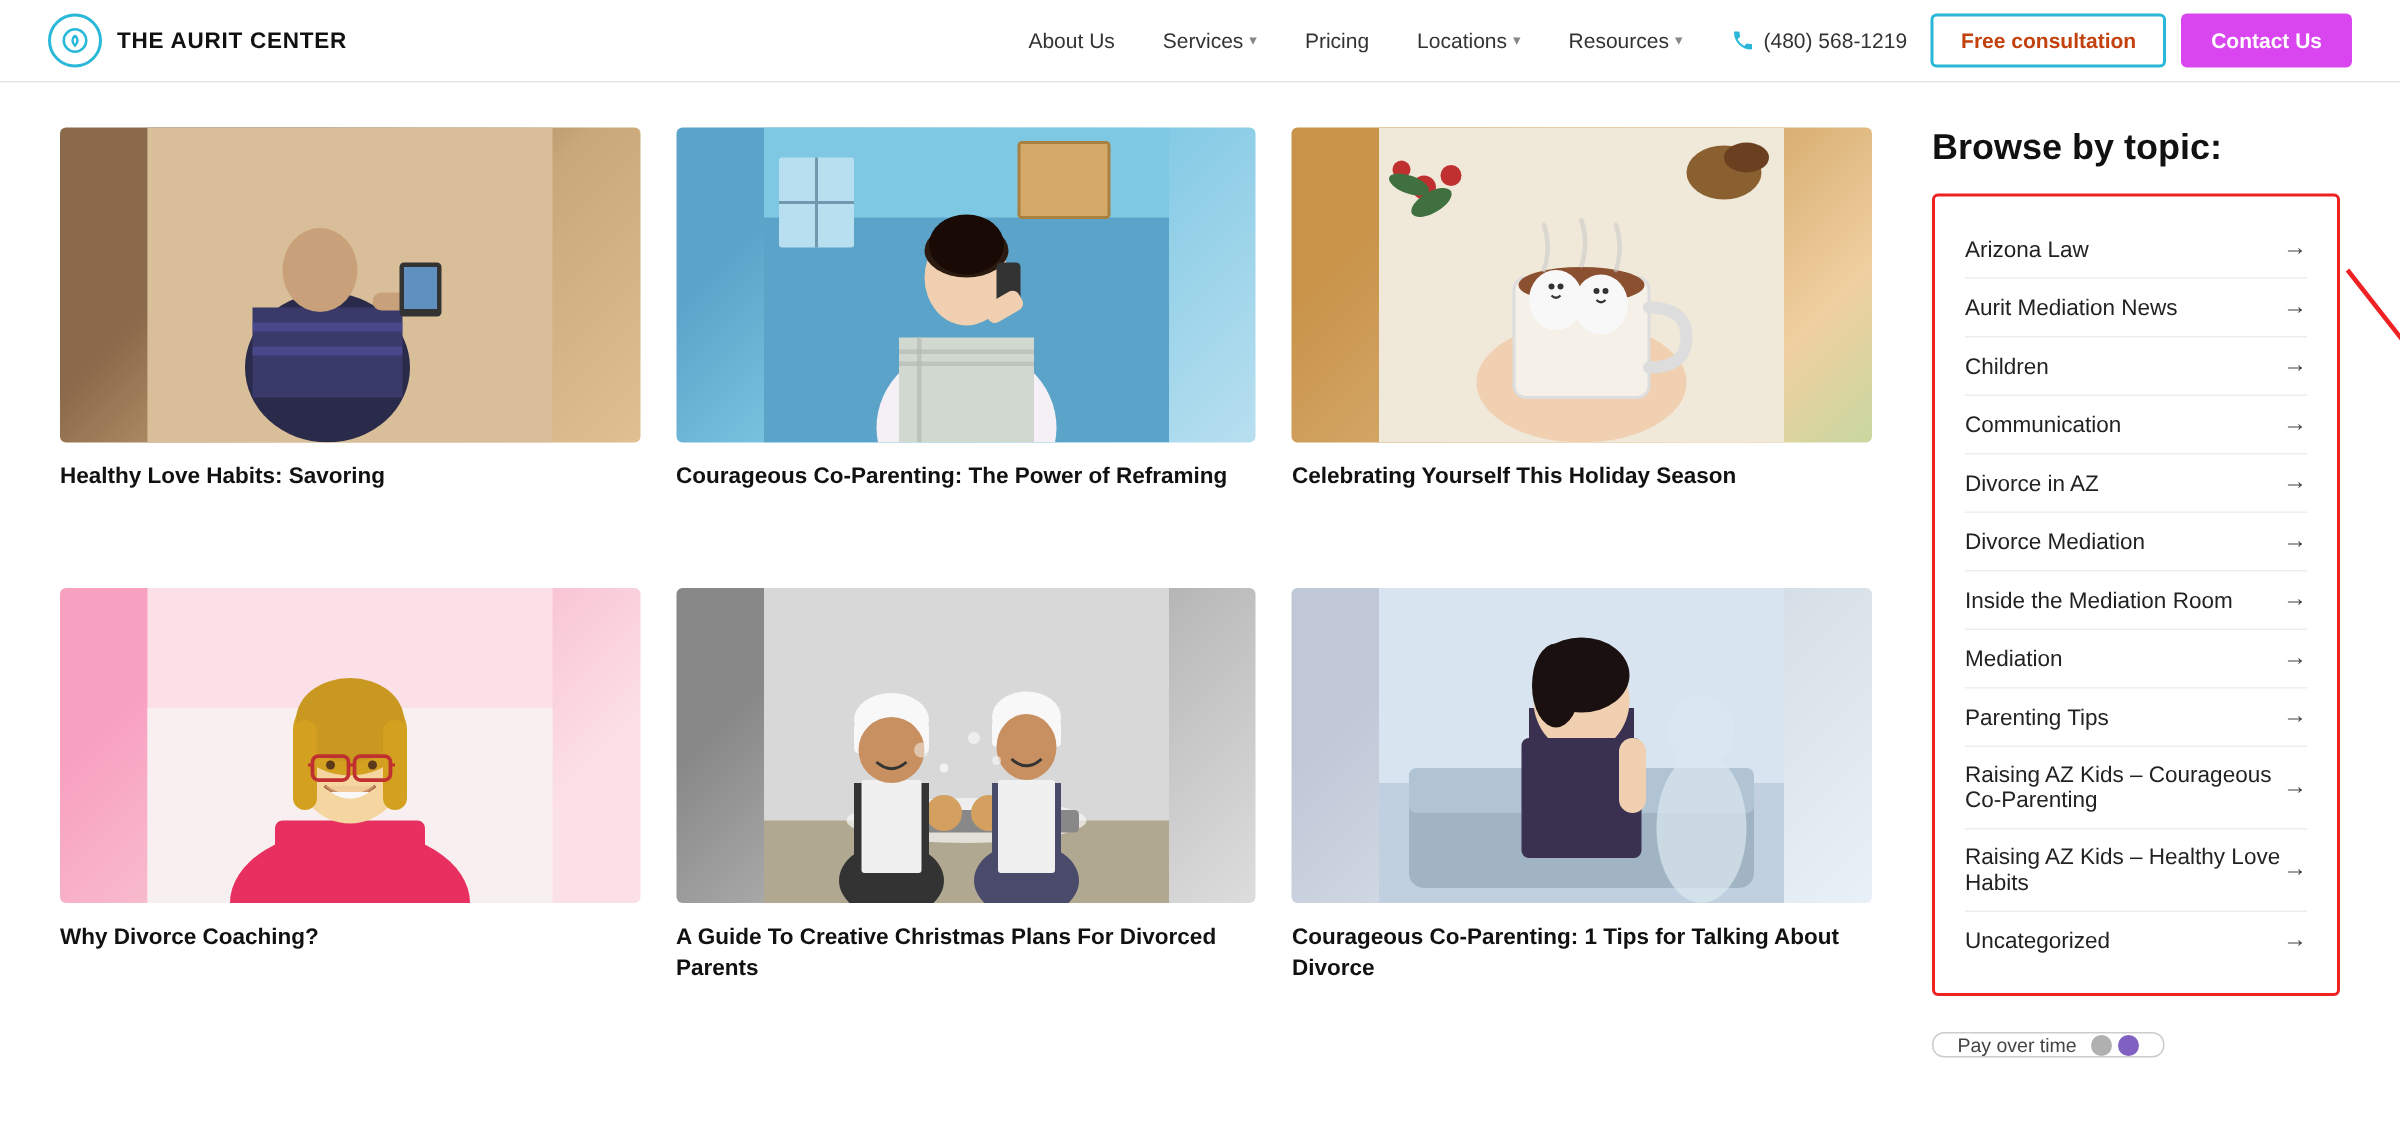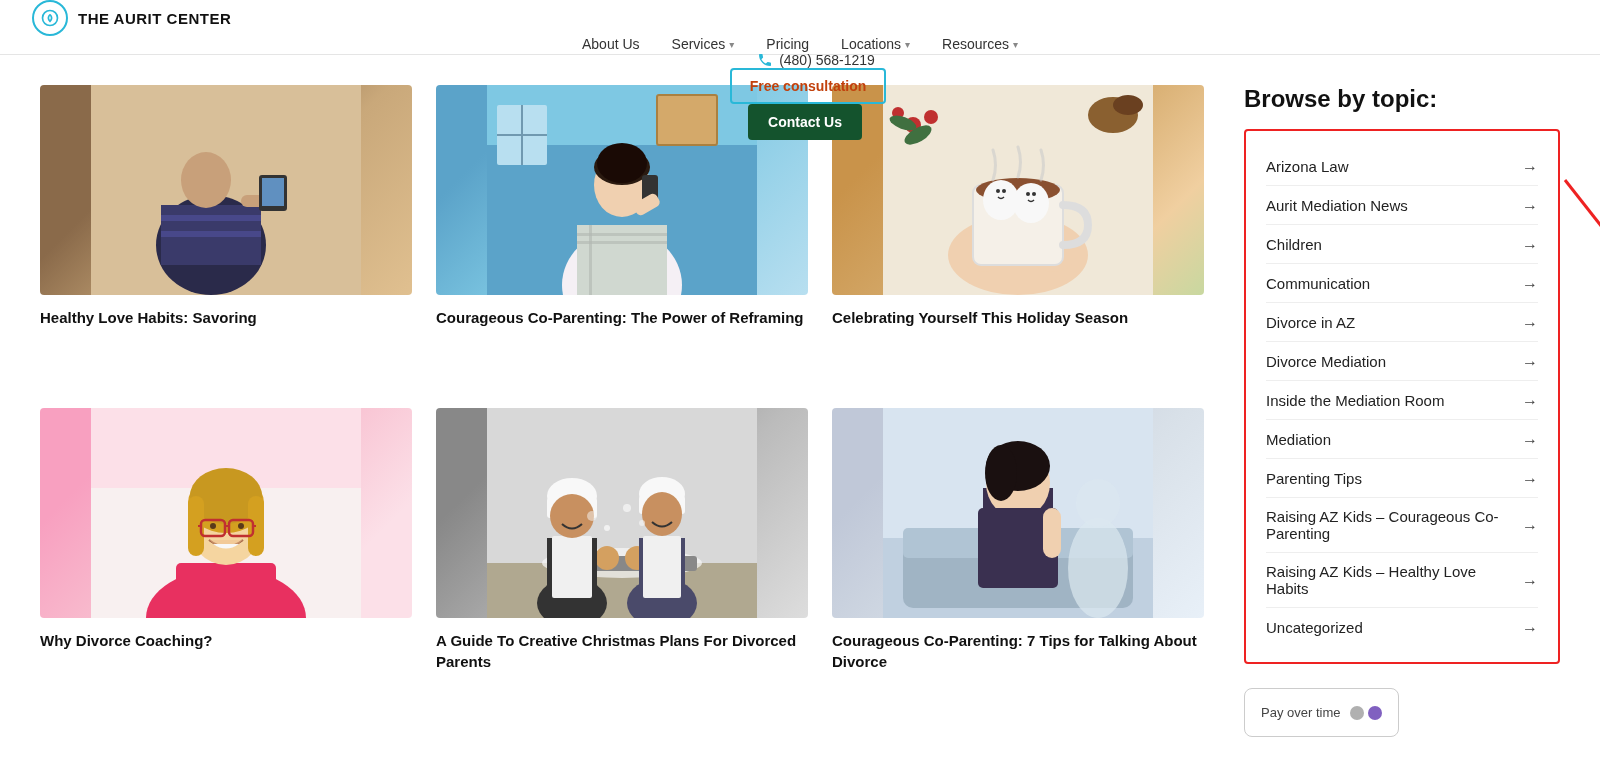--- a/index.html
+++ b/index.html
@@ -3,36 +3,36 @@
   <meta charset="utf-8">
   <style>
     * { box-sizing: border-box; margin: 0; padding: 0; }
     body { font-family: -apple-system, BlinkMacSystemFont, 'Segoe UI', Arial, sans-serif; background: #fff; color: #222; }
 
     
     nav {
       display: flex; align-items: center;
       padding: 0 32px; height: 55px;
       border-bottom: 1px solid #e5e5e5;
-      position: sticky; top: 0; background: #fff; z-index: 100; flex-direction: column;
+      position: sticky; top: 0; background: #fff; z-index: 100;
     }
     .nav-logo { display: flex; align-items: center; gap: 10px; font-weight: 700; font-size: 15px; color: #111; margin-right: auto; text-transform: uppercase; letter-spacing: 0.5px; }
     .logo-circle {
       width: 36px; height: 36px; border-radius: 50%;
       border: 2px solid #29b8d8;
       display: flex; align-items: center; justify-content: center;
       color: #29b8d8; font-size: 18px;
     }
     .nav-links { display: flex; align-items: center; gap: 32px; font-size: 14px; }
     .nav-links a { text-decoration: none; color: #333; display: flex; align-items: center; gap: 4px; }
     .nav-chevron { font-size: 10px; color: #888; }
     .nav-phone { margin-left: 32px; font-size: 14px; color: #333; display: flex; align-items: center; gap: 6px; }
     .nav-phone svg { width: 16px; height: 16px; fill: #29b8d8; }
     .btn-free { margin-left: 16px; border: 2px solid #29b8d8; color: #c2410c; background: transparent; padding: 8px 18px; border-radius: 4px; font-size: 14px; font-weight: 600; cursor: pointer; }
-    .btn-contact { margin-left: 10px; background: #14532d; color: #fff; border: none; padding: 10px 20px; border-radius: 4px; font-size: 14px; font-weight: 600; cursor: pointer; }
+    .btn-contact { margin-left: 10px; background: #d946ef; color: #fff; border: none; padding: 10px 20px; border-radius: 4px; font-size: 14px; font-weight: 600; cursor: pointer; }
 
     
     .page-body { display: flex; padding: 30px 40px; gap: 40px; max-width: 1600px; margin: 0 auto; }
 
     
     .article-grid { flex: 1; display: grid; grid-template-columns: repeat(3, 1fr); gap: 14px 24px; }
     .article-card { display: flex; flex-direction: column; }
     .article-img {
       width: 100%; height: 210px; object-fit: cover; border-radius: 4px; background: #ccc;
       display: flex; align-items: center; justify-content: center; overflow: hidden;
@@ -43,21 +43,21 @@
     .img-1 { background: linear-gradient(135deg, #8a6a4a 30%, #c9a87a 60%, #e0c090 100%); }
     .img-2 { background: linear-gradient(135deg, #5ba3c9 20%, #7ec8e3 50%, #b8dff0 100%); }
     .img-3 { background: linear-gradient(135deg, #c9934a 20%, #d4a96a 50%, #f0cfa0 80%, #c8d8a0 100%); }
     .img-4 { background: linear-gradient(135deg, #888 20%, #bbb 60%, #ddd 100%); }
     .img-5 { background: linear-gradient(135deg, #f8a0c0 20%, #f8c0d0 50%, #fce0e8 80%); }
     .img-6 { background: linear-gradient(135deg, #c0c8d8 20%, #d8e0e8 60%, #e8f0f8 100%); }
 
     
 
     
-    .sidebar { width: 316px; flex-shrink: 0; }
+    .sidebar { width: 272px; flex-shrink: 0; }
     .browse-title { font-size: 24px; font-weight: 800; color: #111; margin-bottom: 16px; }
     .topic-box {
       border: 2px solid #e22; border-radius: 4px; padding: 16px 20px;
       display: flex; flex-direction: column; gap: 0;
     }
     .topic-item {
       display: flex; align-items: center; justify-content: space-between;
       padding: 10px 0; border-bottom: 1px solid #eee; font-size: 15px; color: #222;
       cursor: pointer; text-decoration: none;
     }
@@ -67,21 +67,21 @@
     .sidebar-wrapper { position: relative; }
 
     .red-arrow {
       position: absolute; right: -60px; top: 100px;
       width: 70px; height: 90px;
     }
 
     
     .pay-over-time {
       margin-top: 24px; border: 1px solid #ccc; border-radius: 8px;
-      padding: 16px 16px; display: flex; align-items: center; gap: 10px;
+      padding: 0 16px; display: flex; align-items: center; gap: 10px;
       font-size: 13px; color: #444; width: fit-content;
     }
     .pot-dots { display: flex; gap: 4px; }
     .dot1 { width: 14px; height: 14px; border-radius: 50%; background: #b0b0b0; }
     .dot2 { width: 14px; height: 14px; border-radius: 50%; background: #8060c0; }
   </style>
 </head>
 <body>
 
 <nav>
@@ -346,21 +346,21 @@
           <ellipse cx="118" cy="65" rx="16" ry="28" fill="#1a1010"></ellipse>
 
           <rect x="95" y="100" width="80" height="80" fill="#3a3050" rx="5"></rect>
 
           <rect x="160" y="100" width="18" height="50" rx="9" fill="#f0d0b0"></rect>
 
           <ellipse cx="215" cy="160" rx="30" ry="50" fill="#dce8f0" opacity="0.7"></ellipse>
           <ellipse cx="215" cy="95" rx="22" ry="24" fill="#dce8f0" opacity="0.6"></ellipse>
         </svg>
       </div>
-      <div class="article-title">Courageous Co-Parenting: 7 Tips for Talking About Divorce</div>
+      <div class="article-title">Courageous Co-Parenting: 1 Tips for Talking About Divorce</div>
     </div>
 
   </div>
 
   <div class="sidebar-wrapper" style="position:relative;">
     <div class="sidebar">
       <h2 class="browse-title">Browse by topic:</h2>
       <div class="topic-box" id="topic-box">
           <a class="topic-item" href="#">
             <span>Arizona Law</span>

